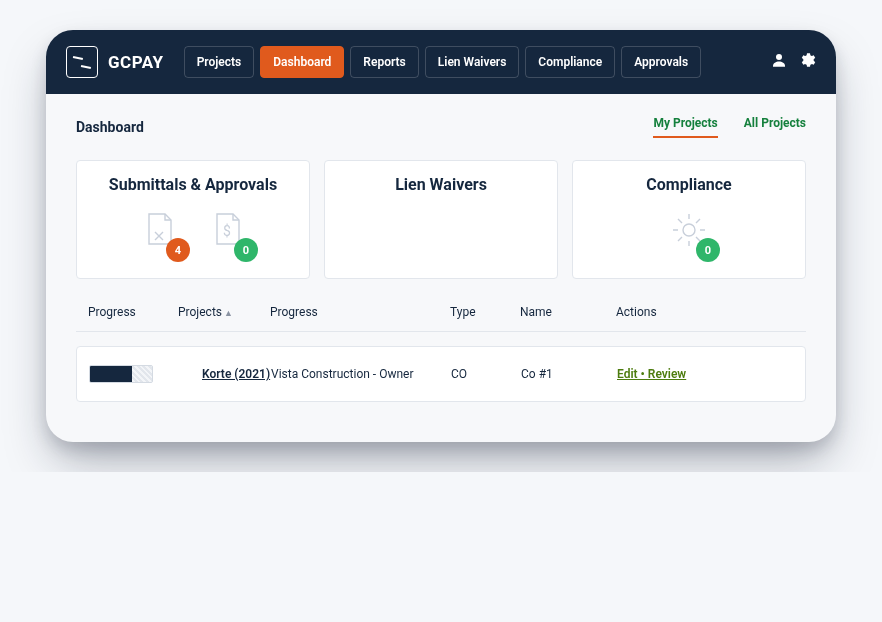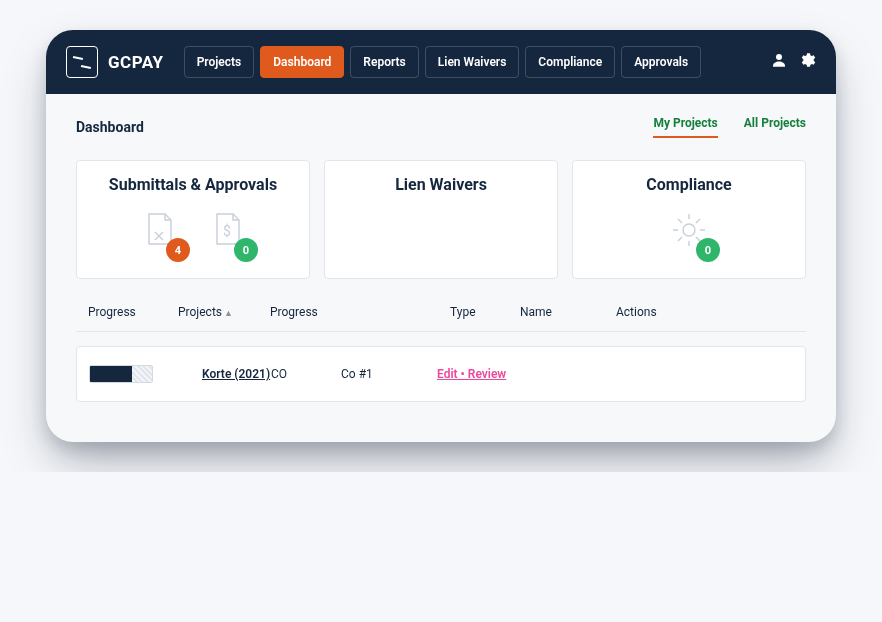--- a/index.html
+++ b/index.html
@@ -206,21 +206,21 @@
   background: #15273e;
 }
 .project-link {
   text-decoration: underline;
   font-weight: 600;
   color: #15273e;
   cursor: pointer;
   padding-left: 23px;
 }
 .action-link {
-  color: #ec4899;
+  color: #4d7c0f;
   text-decoration: underline;
   font-weight: 600;
   cursor: pointer;
 }
 </style>
 </head>
 <body>
 
 <div class="window">
 
@@ -320,20 +320,21 @@
 
     <div class="table-row">
       <div class="td col-progress">
         <div class="progress-bar">
           <div class="progress-fill"></div>
         </div>
       </div>
       <div class="td col-projects">
         <span class="project-link">Korte (2021)</span>
       </div>
+      <div class="td col-company">Vista Construction - Owner</div>
       <div class="td col-type">CO</div>
       <div class="td col-name">Co #1</div>
       <div class="td col-actions">
         <span class="action-link">Edit • Review</span>
       </div>
     </div>
 
   </div>
 </div>
 

